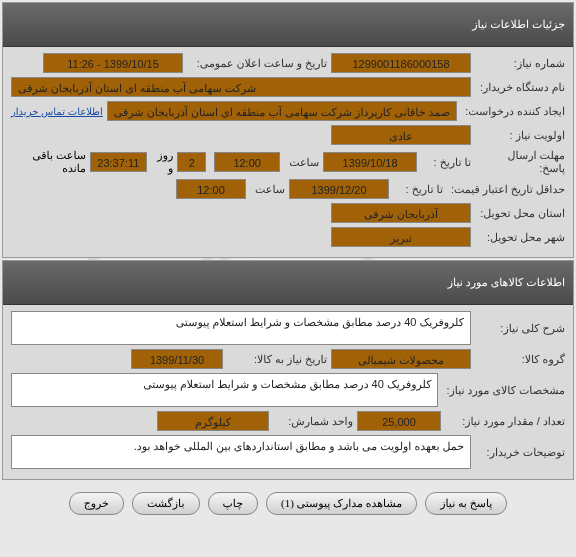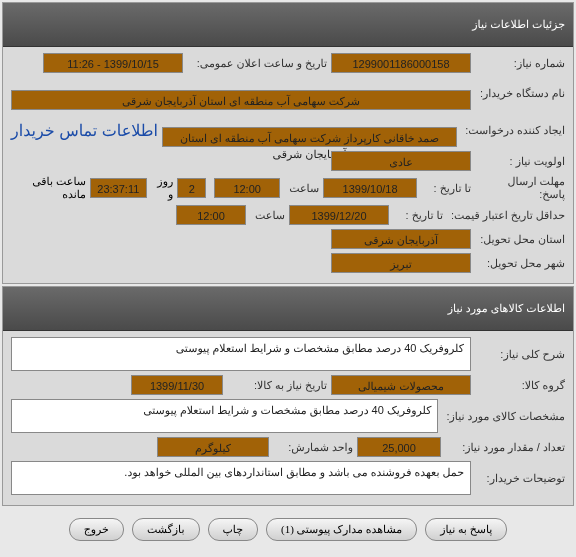--- a/index.html
+++ b/index.html
@@ -59,27 +59,28 @@
   .field {
     background: #a16207;
     border: 1px solid #888;
     padding: 2px 6px;
     font-size: 11px;
     color: #222;
     height: 20px;
     line-height: 16px;
     text-align: center;
   }
-  .field-wide { flex: 1; text-align: center; margin-top: 13px; }
+  .field-wide { flex: 1; text-align: left; }
   .field-med { width: 140px; }
   .field-xs { width: 70px; }
   .link {
     color: #1a4ba8;
+    text-decoration: underline;
     cursor: pointer;
-    font-size: 16px;
+    font-size: 10px;
   }
   .multiline {
     background: #fff;
     border: 1px solid #888;
     padding: 4px 6px;
     font-size: 11px;
     color: #222;
     min-height: 34px;
     flex: 1;
     text-align: right;
@@ -194,21 +195,21 @@
 
     <div class="row">
       <span class="label" style="min-width:120px">تعداد / مقدار مورد نیاز:</span>
       <span class="field" style="width:84px">25,000</span>
       <span class="label" style="min-width:80px">واحد شمارش:</span>
       <span class="field" style="width:112px">کیلوگرم</span>
     </div>
 
     <div class="row">
       <span class="label">توضیحات خریدار:</span>
-      <span class="multiline">حمل بعهده فروشنده می باشد و مطابق استانداردهای بین المللی خواهد بود.</span>
+      <span class="multiline">حمل بعهده اولویت می باشد و مطابق استانداردهای بین المللی خواهد بود.</span>
     </div>
 
   </div>
 </div>
 
 <div class="button-bar">
   <button class="btn">پاسخ به نیاز</button>
   <button class="btn">مشاهده مدارک پیوستی (1)</button>
   <button class="btn">چاپ</button>
   <button class="btn">بازگشت</button>

